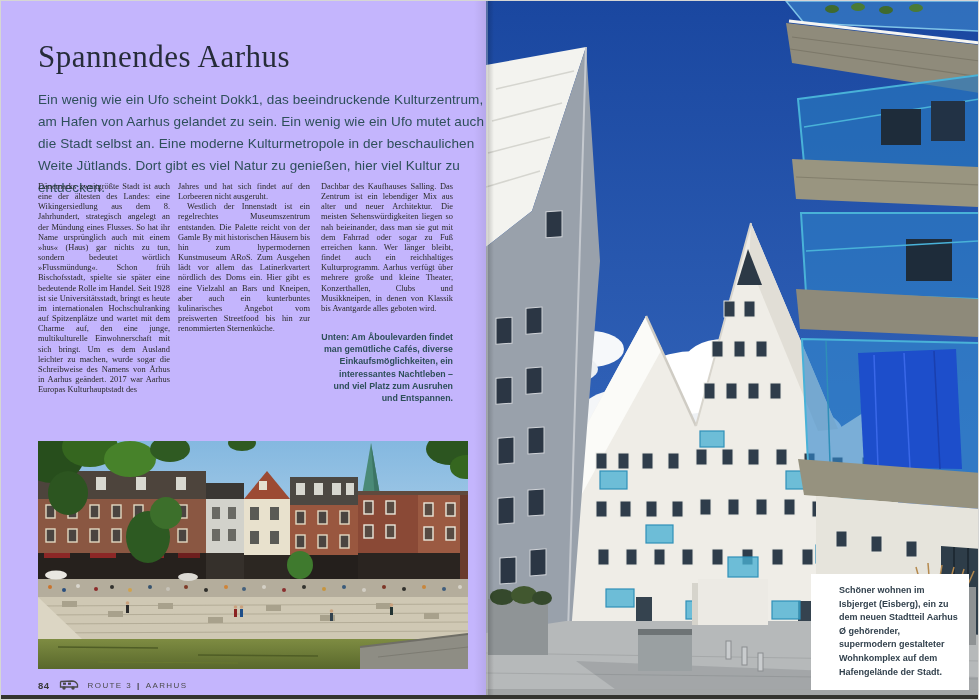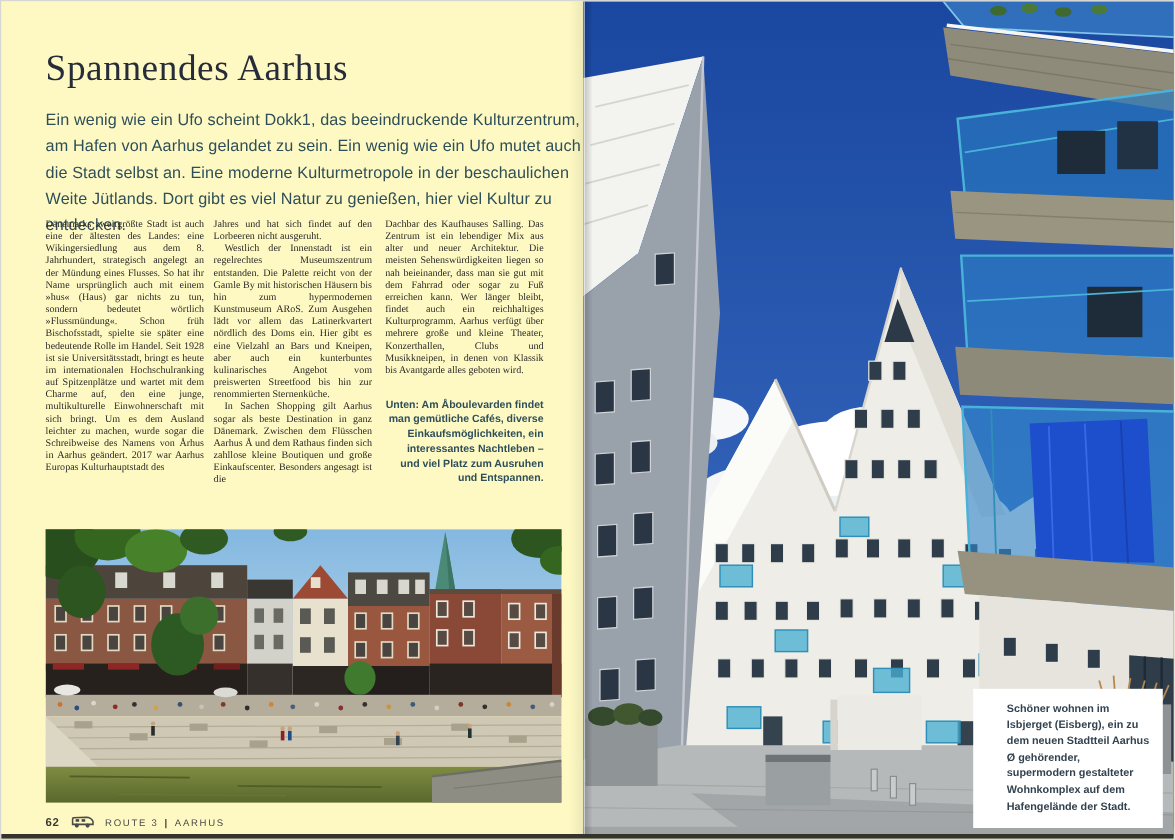--- a/index.html
+++ b/index.html
@@ -1,17 +1,17 @@
 <!DOCTYPE html>
 <html><head>
 <meta charset="utf-8">
 <style>
   html,body{margin:0;padding:0;background:#ffffff;}
   .spread{
-    position:relative;width:979px;height:700px;background:#fef9c3;
+    position:relative;width:979px;height:700px;background:#c4b5fd;
     box-sizing:border-box;border:1px solid #d6d6d4;overflow:hidden;
     font-family:"Liberation Sans",sans-serif;
   }
   
   .title{
     position:absolute;left:37px;top:38px;width:440px;
     font-family:"Liberation Serif",serif;font-size:31px;line-height:36px;
     color:#262c39;letter-spacing:.5px;font-weight:400;
   }
   .intro{
@@ -67,21 +67,20 @@
 
   <div class="intro">Ein wenig wie ein Ufo scheint Dokk1, das beeindruckende Kulturzentrum, am Hafen von Aarhus gelandet zu sein. Ein wenig wie ein Ufo mutet auch die Stadt selbst an. Eine moderne Kulturmetropole in der beschaulichen Weite Jütlands. Dort gibt es viel Natur zu genießen, hier viel Kultur zu entdecken.</div>
 
   <div class="cols">
     <div class="col col1">
       <p>Dänemarks zweitgrößte Stadt ist auch eine der ältesten des Landes: eine Wikingersiedlung aus dem 8. Jahrhundert, strategisch angelegt an der Mündung eines Flusses. So hat ihr Name ursprünglich auch mit einem »hus« (Haus) gar nichts zu tun, sondern bedeutet wörtlich »Flussmündung«. Schon früh Bischofsstadt, spielte sie später eine bedeutende Rolle im Handel. Seit 1928 ist sie Universitätsstadt, bringt es heute im internationalen Hochschulranking auf Spitzenplätze und wartet mit dem Charme auf, den eine junge, multikulturelle Einwohnerschaft mit sich bringt. Um es dem Ausland leichter zu machen, wurde sogar die Schreibweise des Namens von Århus in Aarhus geändert. 2017 war Aarhus Europas Kulturhauptstadt des</p>
     </div>
     <div class="col col2">
       <p>Jahres und hat sich findet auf den Lorbeeren nicht ausgeruht.</p>
       <p>Westlich der Innenstadt ist ein regelrechtes Museumszentrum entstanden. Die Palette reicht von der Gamle By mit historischen Häusern bis hin zum hypermodernen Kunstmuseum ARoS. Zum Ausgehen lädt vor allem das Latinerkvartert nördlich des Doms ein. Hier gibt es eine Vielzahl an Bars und Kneipen, aber auch ein kunterbuntes kulinarisches Angebot vom preiswerten Streetfood bis hin zur renommierten Sternenküche.</p>
-      <p>In Sachen Shopping gilt Aarhus sogar als beste Destination in ganz Dänemark. Zwischen dem Flüsschen Aarhus Å und dem Rathaus finden sich zahllose kleine Boutiquen und große Einkaufscenter. Besonders angesagt ist die</p>
     </div>
     <div class="col col3">
       <p>Dachbar des Kaufhauses Salling. Das Zentrum ist ein lebendiger Mix aus alter und neuer Architektur. Die meisten Sehenswürdigkeiten liegen so nah beieinander, dass man sie gut mit dem Fahrrad oder sogar zu Fuß erreichen kann. Wer länger bleibt, findet auch ein reichhaltiges Kulturprogramm. Aarhus verfügt über mehrere große und kleine Theater, Konzerthallen, Clubs und Musikkneipen, in denen von Klassik bis Avantgarde alles geboten wird.</p>
       <div class="photo-caption-left">Unten: Am Åboulevarden findet man gemütliche Cafés, diverse Einkaufsmöglichkeiten, ein interessantes Nachtleben – und viel Platz zum Ausruhen und Entspannen.</div>
     </div>
   </div>
 
   <svg class="photo-left" viewBox="0 0 430 228" preserveAspectRatio="none">
     <defs>
       <linearGradient id="skyL" x1="0" y1="0" x2="0" y2="1">
@@ -248,21 +247,21 @@
       <ellipse cx="110" cy="96" rx="22" ry="26" fill="#2d5a22"></ellipse>
       <ellipse cx="128" cy="72" rx="16" ry="16" fill="#3c6f2b"></ellipse>
       <ellipse cx="262" cy="124" rx="13" ry="14" fill="#3f7a2e"></ellipse>
       <ellipse cx="412" cy="8" rx="24" ry="16" fill="#2c5520"></ellipse>
       <ellipse cx="428" cy="26" rx="16" ry="12" fill="#35661f"></ellipse>
       <ellipse cx="204" cy="2" rx="14" ry="8" fill="#2f5a22"></ellipse>
     </g>
   </svg>
 
   <div class="footer">
-    <span class="page-num">62</span>
+    <span class="page-num">84</span>
     <svg class="van" viewBox="0 0 20 12">
       <path d="M2 2.5 L13 2 C15.5 2 17.5 3.5 18.5 5.5 L18.5 8 L1.5 8 L1.5 3.5 Z" fill="none" stroke="#4a4a48" stroke-width="1.3"></path>
       <rect x="4" y="3.6" width="3" height="2.2" fill="#4a4a48"></rect>
       <rect x="9" y="3.6" width="3" height="2.2" fill="#4a4a48"></rect>
       <circle cx="5" cy="9" r="1.7" fill="#4a4a48"></circle>
       <circle cx="14" cy="9" r="1.7" fill="#4a4a48"></circle>
     </svg>
     <span class="route-label">
       <span>ROUTE 3</span><span class="sep">|</span><span>AARHUS</span>
     </span>

